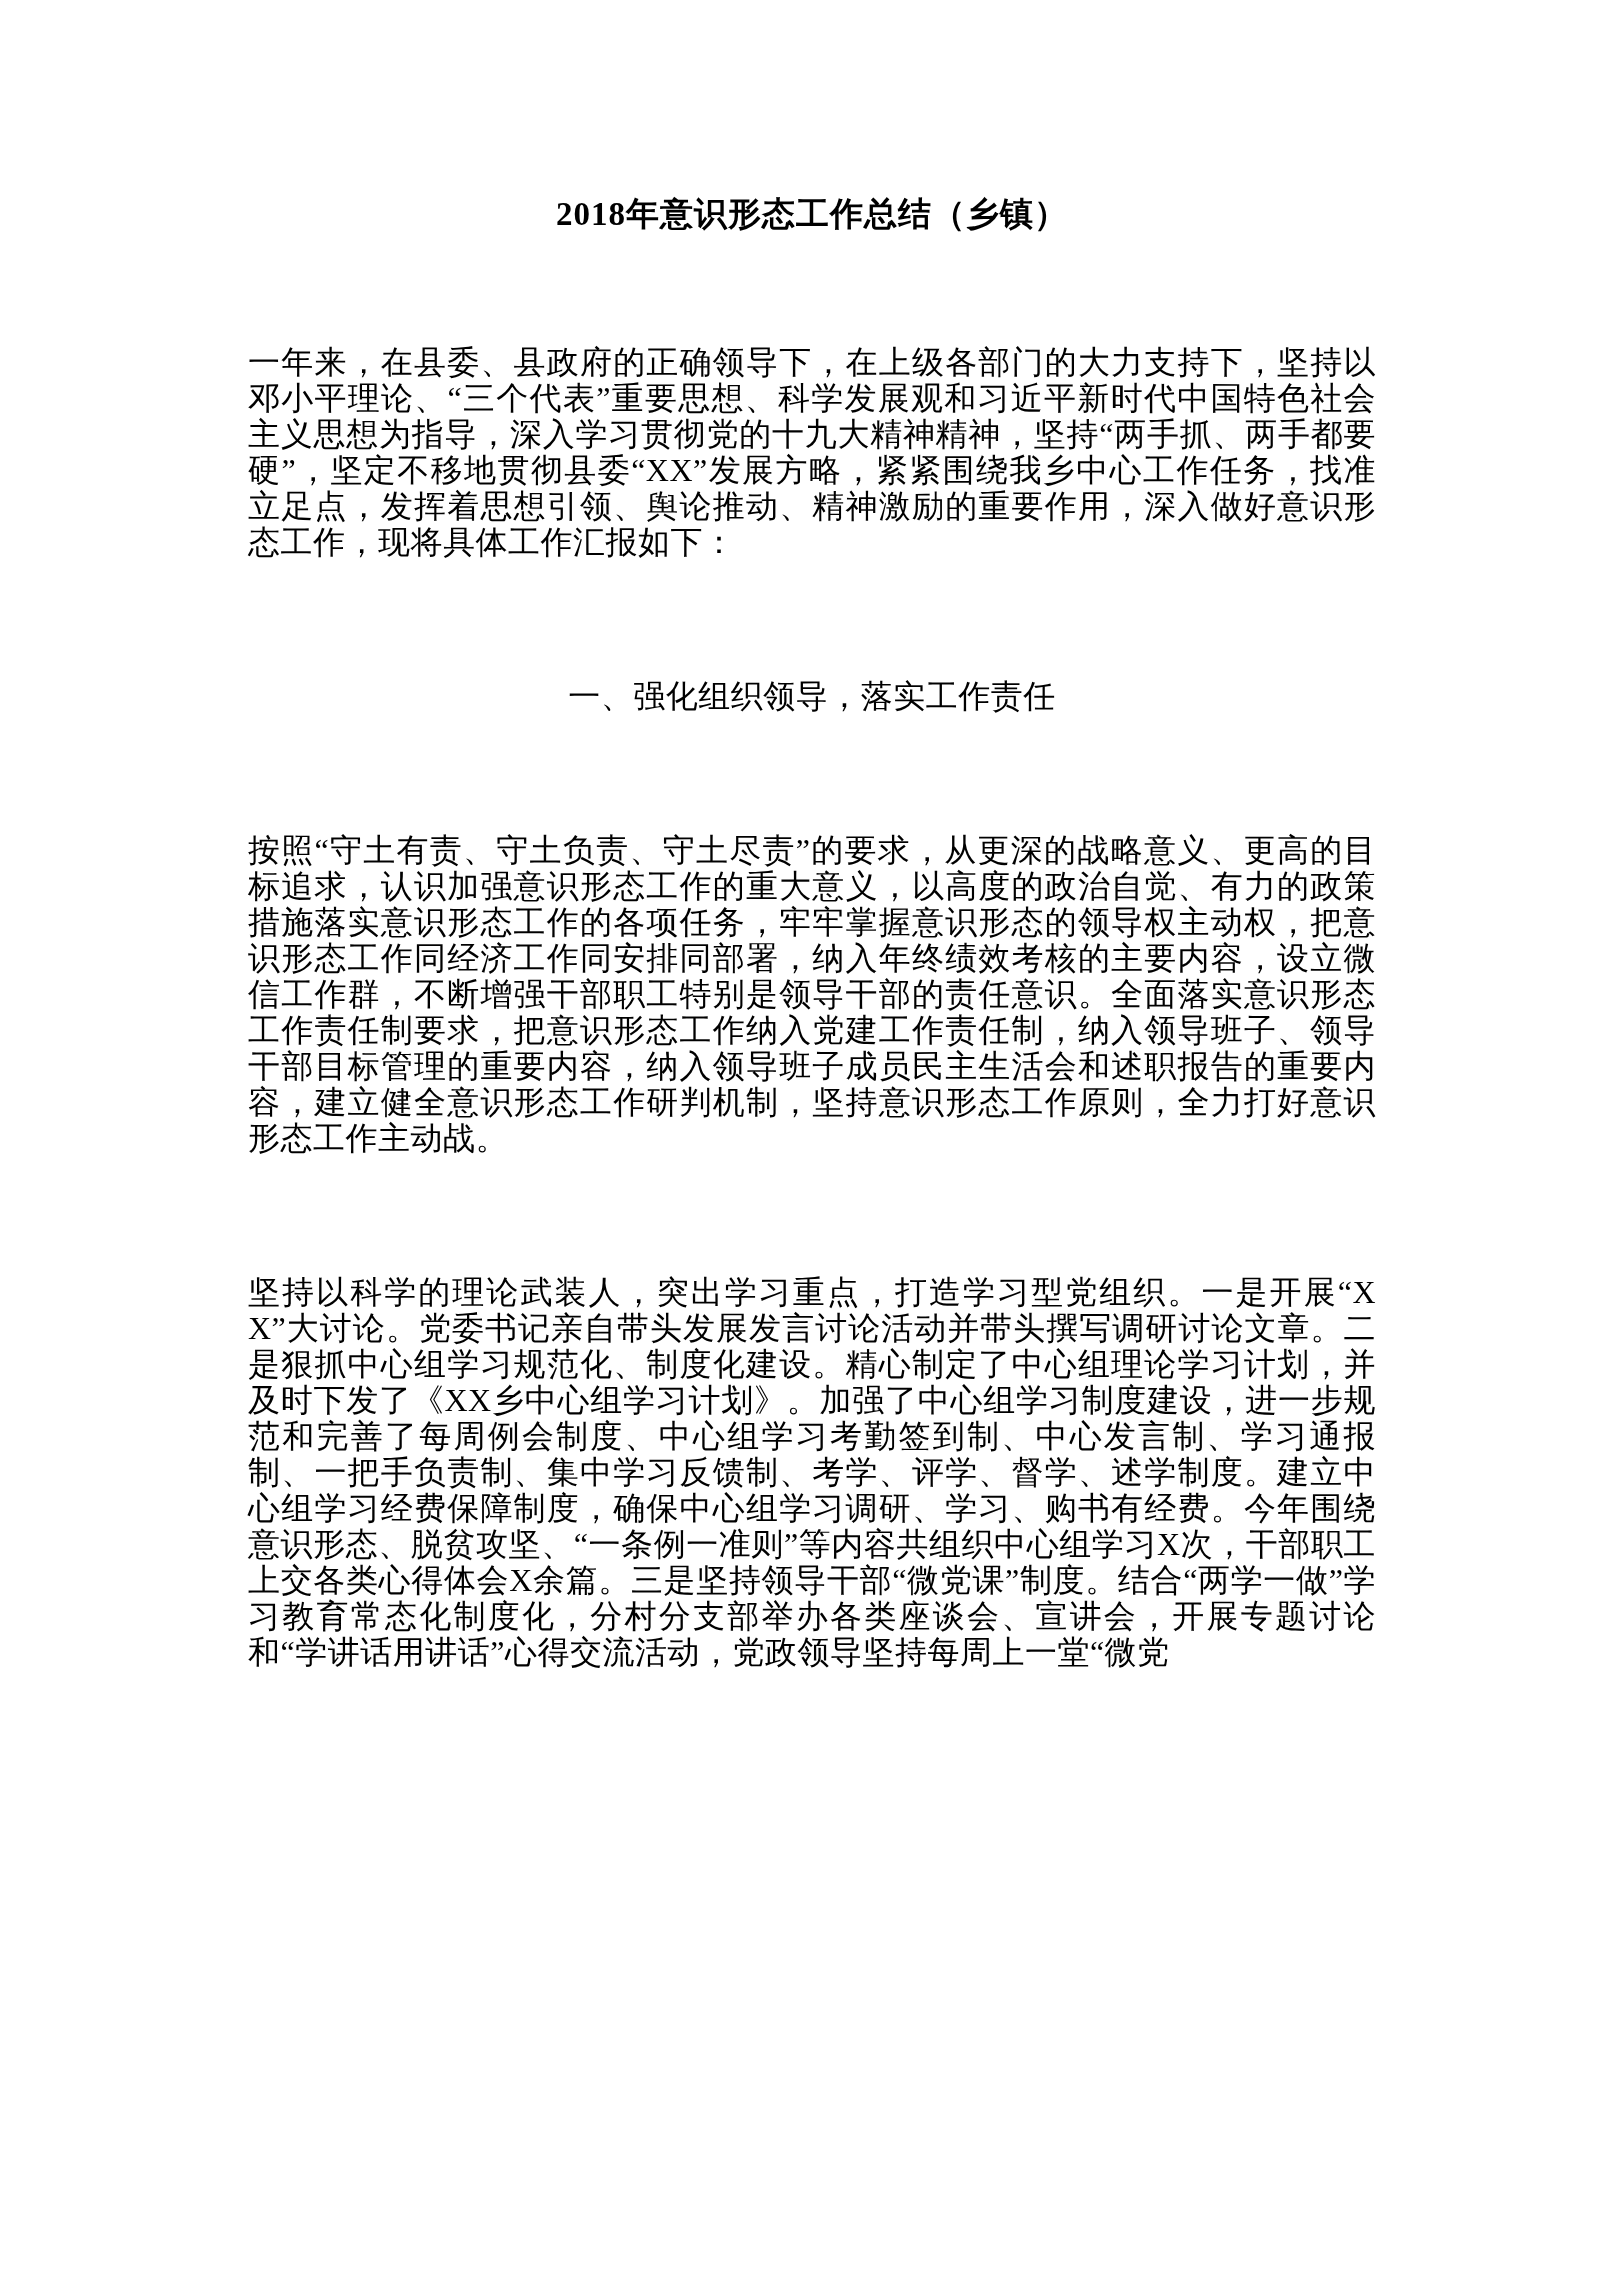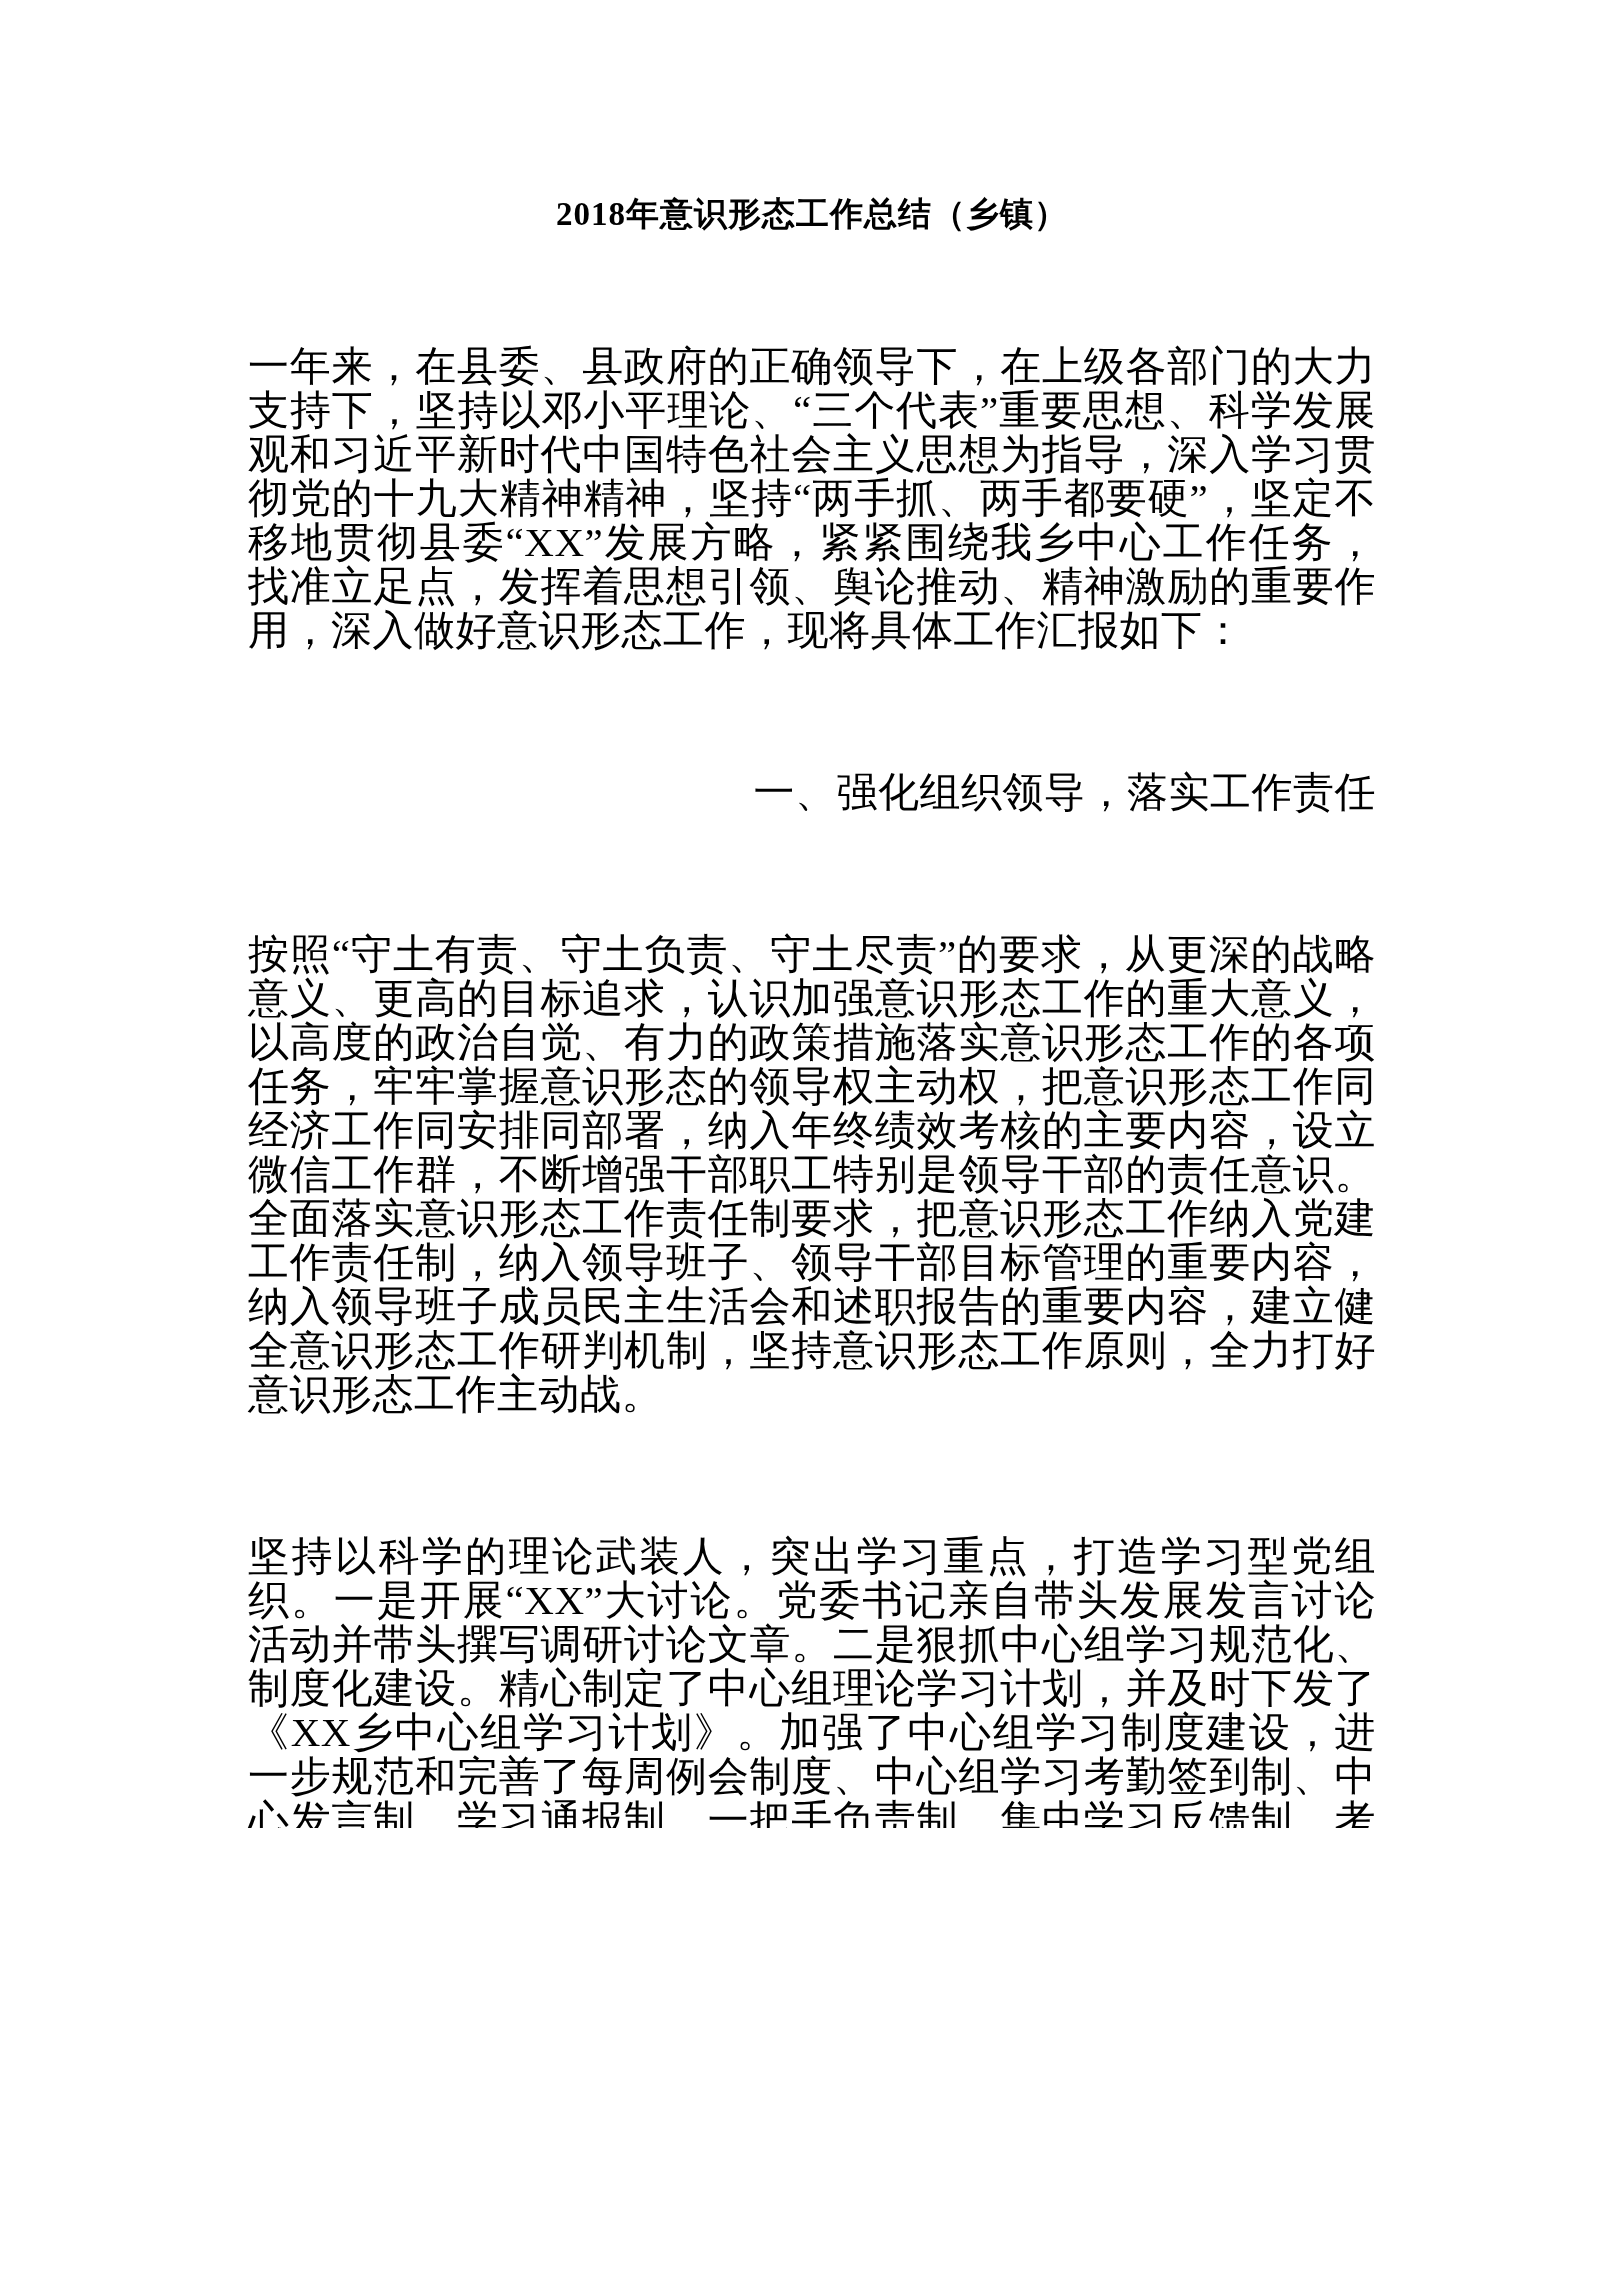--- a/index.html
+++ b/index.html
@@ -24,32 +24,32 @@
   }
   .doc-title {
     font-size: 33px;
     font-weight: bold;
     text-align: center;
     margin: 0 0 108px 0;
     letter-spacing: 1px;
     line-height: 44px;
   }
   .block {
-    font-size: 41px;
-    line-height: 44px;
+    font-size: 32px;
+    line-height: 36px;
     margin: 0 0 118px 0;
     letter-spacing: 0.5px;
   }
   .body-para {
     text-align: justify;
     text-justify: inter-ideograph;
     word-break: break-all;
   }
   .heading-para {
-    text-align: right;
+    text-align: center;
   }
 </style>
 </head>
 <body>
 
 <div class="page">
   <h1 class="doc-title">2018年意识形态工作总结（乡镇）</h1>
 
   <p class="block body-para">一年来，在县委、县政府的正确领导下，在上级各部门的大力支持下，坚持以邓小平理论、“三个代表”重要思想、科学发展观和习近平新时代中国特色社会主义思想为指导，深入学习贯彻党的十九大精神精神，坚持“两手抓、两手都要硬”，坚定不移地贯彻县委“XX”发展方略，紧紧围绕我乡中心工作任务，找准立足点，发挥着思想引领、舆论推动、精神激励的重要作用，深入做好意识形态工作，现将具体工作汇报如下：</p>
 

